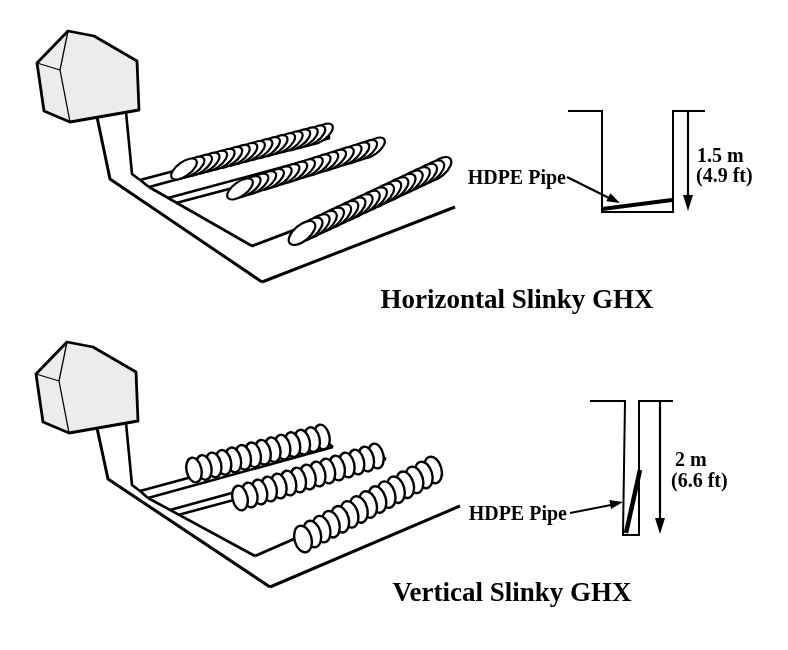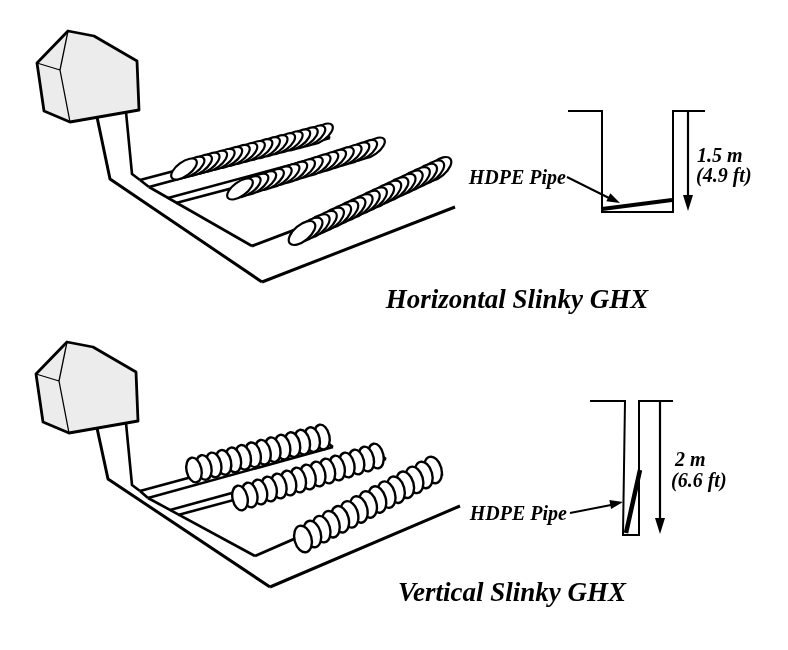--- a/index.html
+++ b/index.html
@@ -1,16 +1,16 @@
 <!DOCTYPE html>
 <html><head>
 <meta charset="utf-8">
 <style>
   html,body{margin:0;padding:0;background:#ffffff;}
-  .canvas{position:relative;width:788px;height:650px;background:#ffffff;overflow:hidden;font-style:italic;}
+  .canvas{position:relative;width:788px;height:650px;background:#ffffff;overflow:hidden;}
   svg{display:block;}
   text{font-family:"Liberation Serif","DejaVu Serif",serif;font-weight:bold;fill:#000;}
   .title-text{font-size:27px;}
   .label-text{font-size:20px;}
   .dim-text{font-size:20px;}
   .line{stroke:#000;fill:none;}
 </style>
 </head>
 <body>
 

